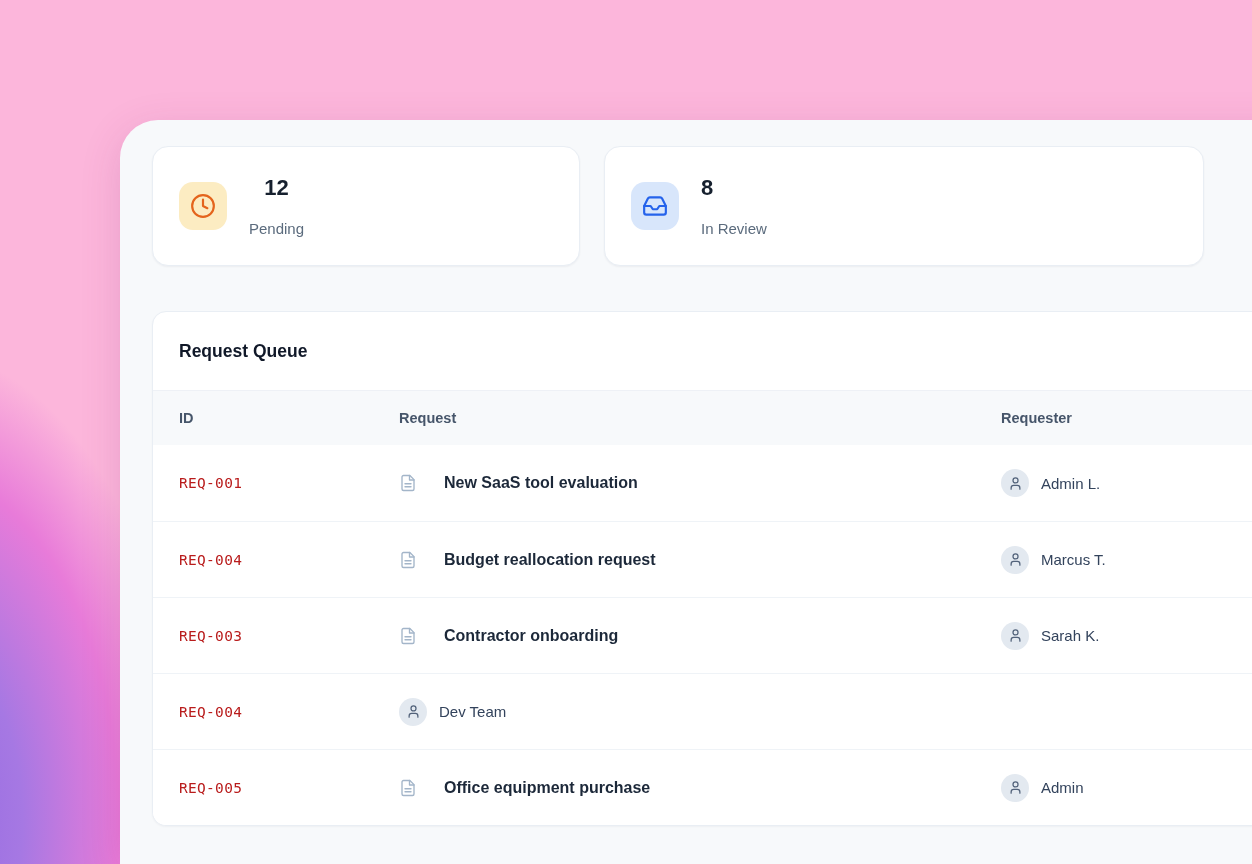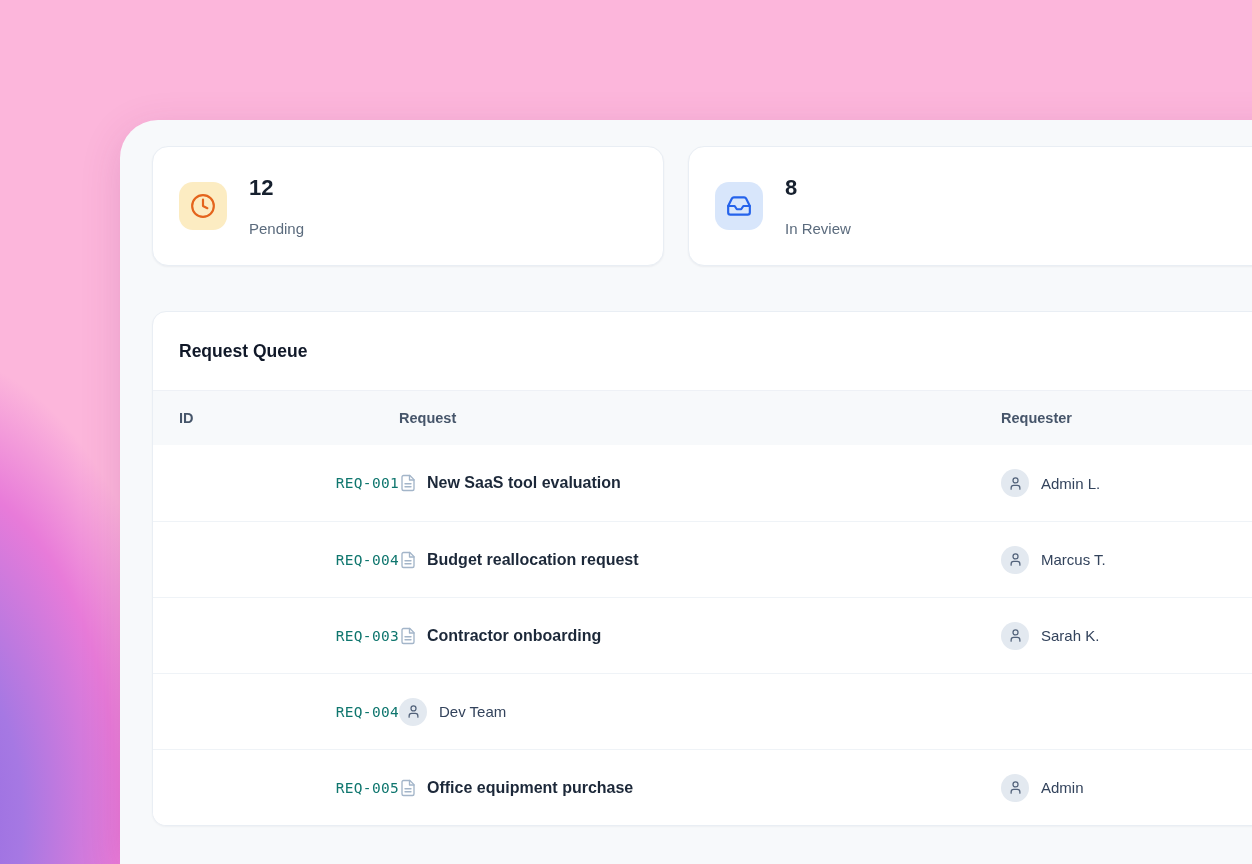--- a/index.html
+++ b/index.html
@@ -25,21 +25,21 @@
 
   .stats-row { display:flex; gap:24px; }
 
   .stat-card {
     height:120px; background:#ffffff;
     border:1px solid #e9eef4; border-radius:16px;
     display:flex; align-items:center; padding:0 26px;
     box-shadow:0 1px 2px rgba(15,23,42,.05);
     flex:0 0 auto;
   }
-  .stat-card.first { width:512px; }
+  .stat-card.first { width:428px;text-align:center; }
   .stat-card.second { width:600px; }
 
   .stat-icon {
     width:48px; height:48px; border-radius:14px;
     display:flex; align-items:center; justify-content:center;
     margin-right:22px; flex:0 0 48px;
   }
   .stat-icon.amber { background:#fcecc2; color:#e4641c; }
   .stat-icon.blue  { background:#d8e6fb; color:#2563eb; }
 
@@ -67,25 +67,25 @@
   .table-header {
     height:54px; background:#f7f9fb;
     font-size:14.5px; font-weight:600; color:#46556a;
   }
 
   .table-row { height:76px; background:#ffffff; }
   .table-row + .table-row { border-top:1px solid #eff3f7; }
 
   .cell-id {
     font-family:"DejaVu Sans Mono","Liberation Mono",monospace;
-    font-size:14.5px; color:#0f766e; letter-spacing:.3px;text-align:right;
+    font-size:14.5px; color:#b91c1c; letter-spacing:.3px;
   }
 
   .cell-request {
-    display:flex; align-items:center; gap:10px;
+    display:flex; align-items:center; gap:27px;
     font-size:16px; font-weight:600; color:#1c2839;
   }
   .doc-icon { display:flex; color:#a3b5c9; flex:0 0 auto; }
 
   .cell-requester { display:flex; align-items:center; gap:12px; font-size:15px; color:#33435c; }
   .avatar {
     width:28px; height:28px; border-radius:50%; background:#e3e9f0;
     display:flex; align-items:center; justify-content:center;
     color:#52627a; flex:0 0 28px;
   }

